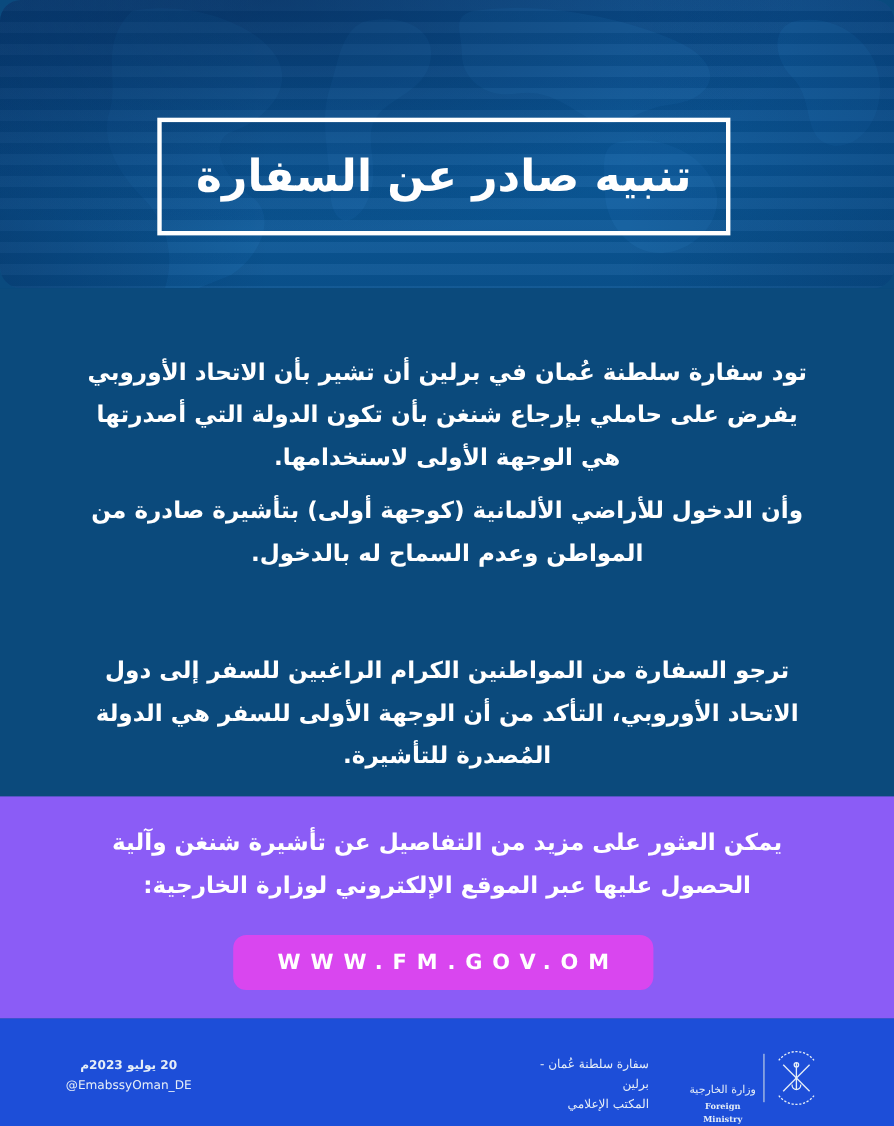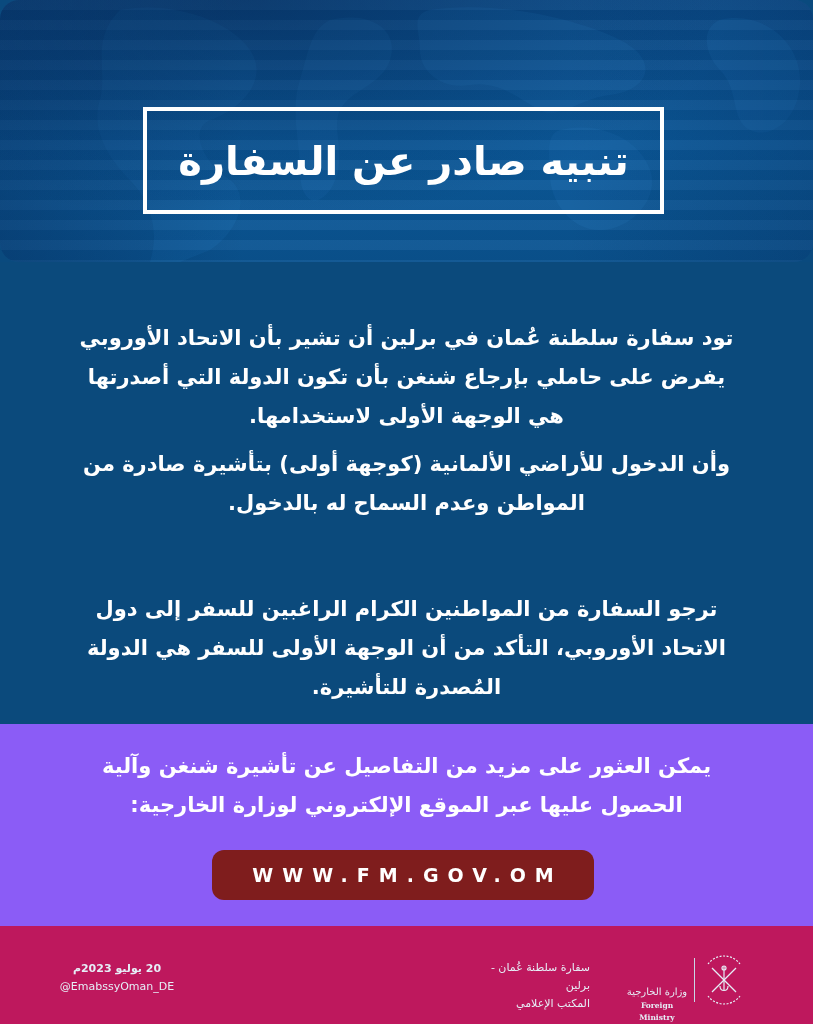--- a/index.html
+++ b/index.html
@@ -46,32 +46,32 @@
       color: #ffffff;
     }
     .para .line { display: block; white-space: nowrap; }
     .band {
       position: absolute; left: 0; top: 724px; width: 813px; height: 202px;
       background: #8b5cf6;
     }
     .band .para { left: 40px; width: 733px; }
     .url-pill {
       position: absolute; left: 212px; top: 850px; width: 382px; height: 50px;
-      background: #7f1d1d; border-radius: 12px;
+      background: #d946ef; border-radius: 12px;
       display: flex; align-items: center; justify-content: center;
       text-decoration: none;
     }
     .url-text {
       font-family: "DejaVu Sans", sans-serif; font-weight: bold;
       font-size: 19px; letter-spacing: 9px; color: #ffffff;
       margin-right: -9px;
     }
     .footer {
       position: absolute; left: 0; top: 926px; width: 813px; height: 98px;
-      background: #be185d;
+      background: #1d4ed8;
     }
     .footer-left {
       position: absolute; left: 52px; top: 34px; width: 130px;
       text-align: center; font-size: 11px; line-height: 18px; color: #e6eef7;
     }
     .footer-left .date { direction: rtl; font-weight: bold; display: block; }
     .footer-left .handle { display: block; }
     .footer-mid {
       position: absolute; left: 470px; top: 33px; width: 120px;
       direction: rtl; text-align: right; font-size: 11px; line-height: 18px; color: #e6eef7;

